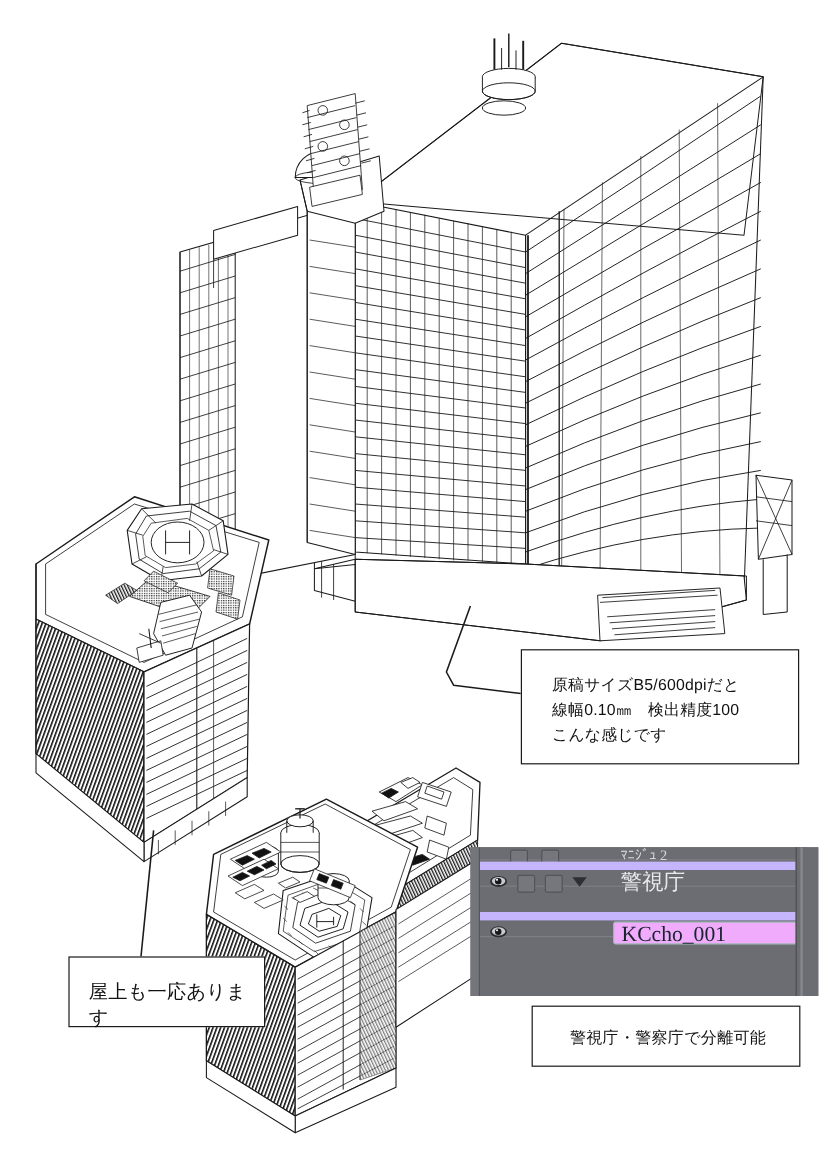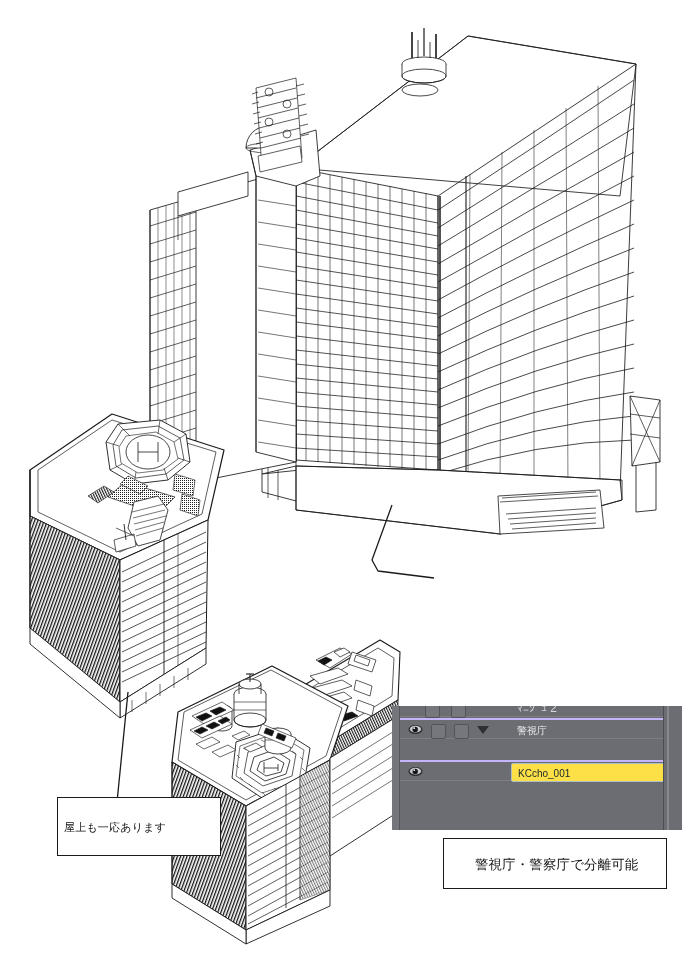--- a/index.html
+++ b/index.html
@@ -16,49 +16,49 @@
     position:absolute;background:#ffffff;border:1.4px solid #1a1a1a;
     box-sizing:border-box;z-index:30;
   }
   .callout .txt{
     font-size:13.2px;line-height:21px;color:#111;letter-spacing:.2px;
     white-space:pre-line;
   }
   #callout-spec{left:434px;top:541px;width:232px;height:96px;}
   #callout-spec .txt{position:absolute;left:25px;top:18px;}
   #callout-roof{left:57px;top:797px;width:164px;height:59px;}
-  #callout-roof .txt{position:absolute;left:6px;top:19px;font-size:11px;}
+  #callout-roof .txt{position:absolute;left:16px;top:19px;font-size:16px;}
   #callout-split{left:443px;top:838px;width:224px;height:51px;}
   #callout-split .txt{position:absolute;left:31px;top:15px;font-size:13.4px;}
 
   
   #tree-panel{
     position:absolute;left:392px;top:706px;width:290px;height:124px;
     background:#6c6d72;z-index:25;overflow:hidden;
     font-family:"Liberation Sans","DejaVu Sans",sans-serif;
   }
   #tree-panel .pnl-inner{position:absolute;left:0;top:0;right:0;bottom:0;}
   .tp-rightgutter{position:absolute;right:0;top:0;width:18px;height:100%;
     background:#6c6d72;border-left:1px solid #4c4d52;}
   .tp-rightedge{position:absolute;right:13px;top:0;width:2px;height:100%;
     background:#87888d;}
   .tp-leftbar{position:absolute;left:0;top:0;width:7px;height:100%;
     background:#75767b;border-right:1px solid #55565b;}
 
   .trow{position:absolute;left:7px;right:10px;height:21px;
-    border-top:2px solid #c4b5fd;border-bottom:1px solid #7d7e83;
-    box-sizing:border-box;}
+    border-top:7px solid #c4b5fd;border-bottom:1px solid #7d7e83;
+    box-sizing:border-box;font-family:Liberation Serif, serif;}
   .trow.clipped{top:-9px;height:20px;background:#6c6d72;}
   .trow .eye{position:absolute;left:9px;top:4px;width:15px;height:11px;}
   .trow .cb{position:absolute;top:4px;width:13px;height:13px;
     background:#76777c;border:1px solid #53545a;border-radius:2px;}
   .trow .tri{position:absolute;top:6px;width:0;height:0;
     border-left:6px solid transparent;border-right:6px solid transparent;
     border-top:8px solid #2e2f33;}
-  .trow .lbl{position:absolute;top:2px;font-size:10px;color:#e9eaec;
+  .trow .lbl{position:absolute;top:2px;font-size:18px;color:#e9eaec;
     line-height:17px;white-space:nowrap;}
   .trow .lbl.clip{color:#d6d7da;font-size:12px;top:1px;}
   .sel-pill{position:absolute;height:19px;background:#8fa8b4;
     border:1px solid #aebdc6;border-radius:2px;box-sizing:border-box;}
   .sel-pill .lbl{color:#16242c;}
 </style>
 </head>
 <body>
 
 <div class="stage">
@@ -488,20 +488,25 @@
           <path d="M332 770 L396 730"></path>
             <path d="M332 782 L396 742"></path>
           <path d="M332 794 L396 754"></path>
             <path d="M332 806 L396 766"></path>
           <path d="M332 818 L396 778"></path>
         </g>
       </g>
     </g>
   </svg>
 
+  <div class="callout" id="callout-spec">
+    <div class="txt">原稿サイズB5/600dpiだと
+線幅0.10㎜　検出精度100
+こんな感じです</div>
+  </div>
 
   <div class="callout" id="callout-roof">
     <div class="txt">屋上も一応あります</div>
   </div>
 
   <div class="callout" id="callout-split">
     <div class="txt">警視庁・警察庁で分離可能</div>
   </div>
 
   <div id="tree-panel">
@@ -523,21 +528,21 @@
           <div class="tri" style="left: 78px;"></div>
           <div class="lbl" style="left: 118px;">警視庁</div>
         </div>
         <div class="trow" style="top: 54px;">
           <svg class="eye" viewBox="0 0 15 11">
             <ellipse cx="7.5" cy="5.5" rx="7" ry="4.6" fill="#2b2c30"></ellipse>
             <ellipse cx="7.5" cy="5.2" rx="5.6" ry="3.4" fill="#c9cacd"></ellipse>
             <circle cx="7.2" cy="5.4" r="2.7" fill="#17181b"></circle>
             <circle cx="6.2" cy="4.2" r="0.9" fill="#f0f0f2"></circle>
           </svg>
-          <div class="sel-pill" style="left: 112px; top: 1px; width: 160px; background: #fde047;">
+          <div class="sel-pill" style="left: 112px; top: 1px; width: 160px; background: #f0abfc;">
             <div class="lbl" style="left: 6px; top: 1px;">KCcho_001</div>
           </div>
         </div>
       </div>
     <div class="tp-leftbar"></div>
     <div class="tp-rightgutter"></div>
     <div class="tp-rightedge"></div>
   </div>
 
 </div>

